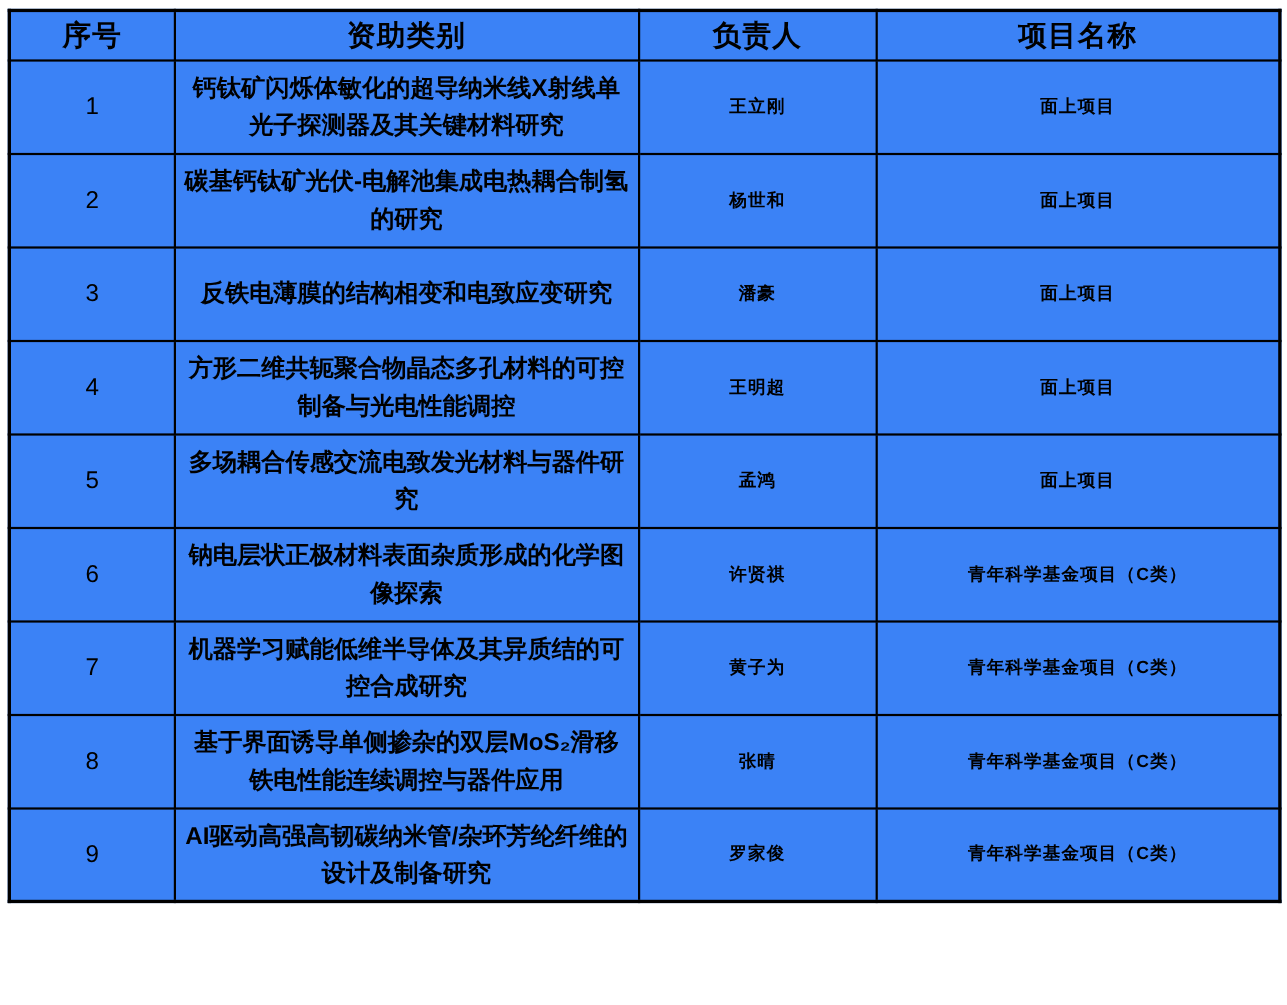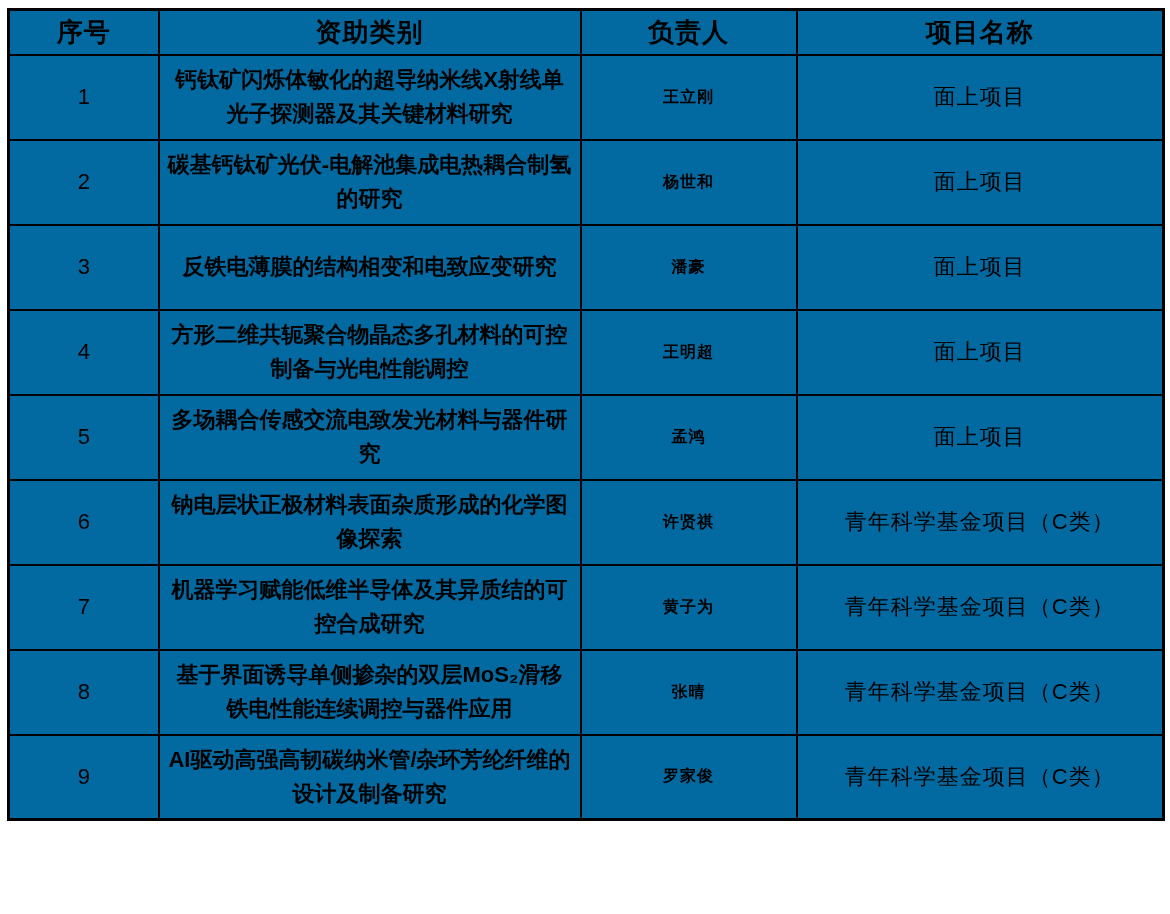--- a/index.html
+++ b/index.html
@@ -16,21 +16,21 @@
     height: 914px;
     box-sizing: border-box;
     padding: 8px 8px 6px 7px;
     background: #ffffff;
   }
   table.grant-table {
     border-collapse: collapse;
     table-layout: fixed;
     width: 1155px;
     border: 3px solid #000000;
-    background: #0369a1;
+    background: #3b82f6;
   }
   table.grant-table col.c-index   { width: 150px; }
   table.grant-table col.c-project { width: 422px; }
   table.grant-table col.c-leader  { width: 216px; }
   table.grant-table col.c-category{ width: 367px; }
 
   table.grant-table th,
   table.grant-table td {
     border: 2px solid #000000;
     text-align: center;
@@ -56,22 +56,22 @@
     font-weight: 700;
     line-height: 34px;
     padding: 2px 10px;
   }
   td.cell-leader {
     font-size: 16px;
     font-weight: 700;
     letter-spacing: 1px;
   }
   td.cell-category {
-    font-size: 22px;
-    font-weight: 400;
+    font-size: 16px;
+    font-weight: 700;
     letter-spacing: 1px;
   }
 </style>
 </head>
 <body>
 
 <div class="page">
   <table class="grant-table">
     <colgroup>
       <col class="c-index">

